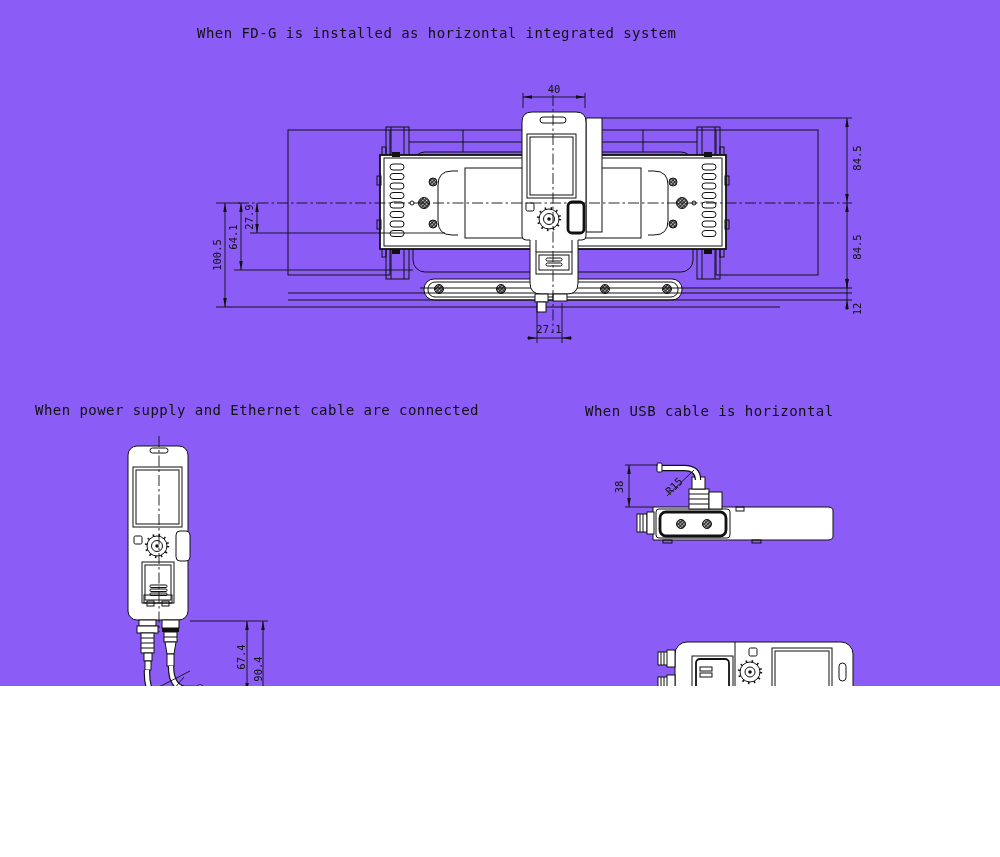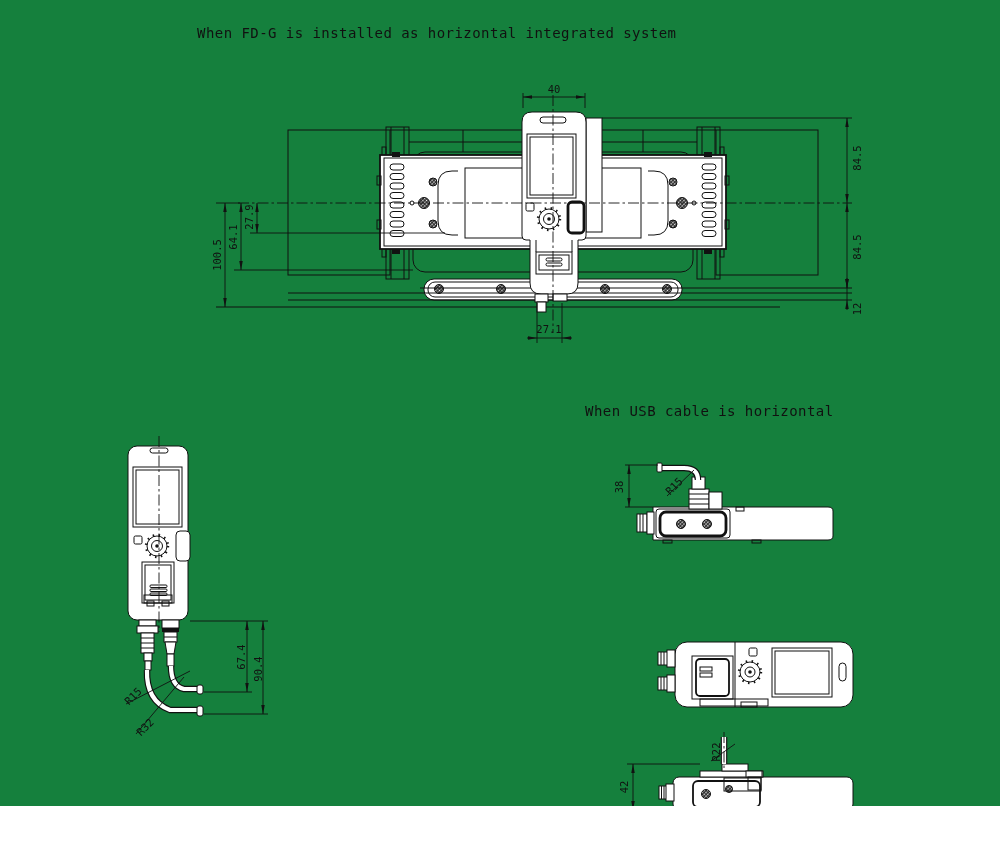--- a/index.html
+++ b/index.html
@@ -1,16 +1,16 @@
 <!DOCTYPE html>
 <html><head>
 <meta charset="utf-8">
 <style>
   html,body{margin:0;padding:0;background:#fff}
-  .page{position:relative;width:1000px;height:806px;background:#15803d;
+  .page{position:relative;width:1000px;height:686px;background:#8b5cf6;
         font-family:"DejaVu Sans Mono","Liberation Mono",monospace;color:#111;overflow:hidden}
   .page > svg{position:absolute;left:0;top:0}
   .lbl{position:absolute;white-space:pre;color:#111}
   .title{font-size:14px;letter-spacing:.45px}
   .dim{font-size:10.5px;transform:translate(-50%,-50%)}
   .dim.r90{transform:translate(-50%,-50%) rotate(-90deg)}
   .dim.r45{transform:translate(-50%,-50%) rotate(-45deg)}
   
   .dw{stroke:#111;fill:none;stroke-width:1}
   .dw .w{fill:#fff}
@@ -326,20 +326,21 @@
     <g class="dl">
       <line x1="711" y1="761" x2="735" y2="744"></line>
       <line x1="627" y1="764" x2="700" y2="764"></line>
       <line x1="627" y1="810" x2="673" y2="810"></line>
       <line x1="633" y1="764" x2="633" y2="810" marker-start="url(#arw)" marker-end="url(#arw)"></line>
     </g>
   </g>
 </svg>
 
 <span class="lbl title" style="left:197px;top:25px">When FD-G is installed as horizontal integrated system</span>
+<span class="lbl title" style="left:35px;top:402px">When power supply and Ethernet cable are connected</span>
 <span class="lbl title" style="left:585px;top:403px">When USB cable is horizontal</span>
 
 <span class="lbl dim" style="left:554px;top:89px">40</span>
 <span class="lbl dim r90" style="left:857px;top:158px">84.5</span>
 <span class="lbl dim r90" style="left:857px;top:247px">84.5</span>
 <span class="lbl dim r90" style="left:857px;top:309px">12</span>
 <span class="lbl dim r90" style="left:249px;top:217px">27.9</span>
 <span class="lbl dim r90" style="left:233px;top:237px">64.1</span>
 <span class="lbl dim r90" style="left:217px;top:255px">100.5</span>
 <span class="lbl dim" style="left:549px;top:329px">27.1</span>

